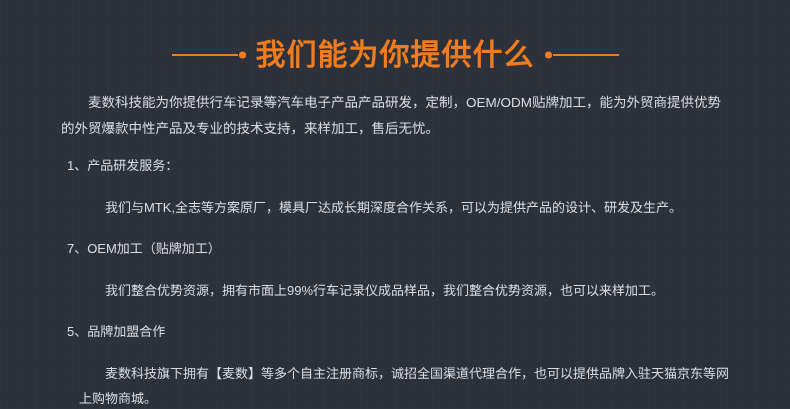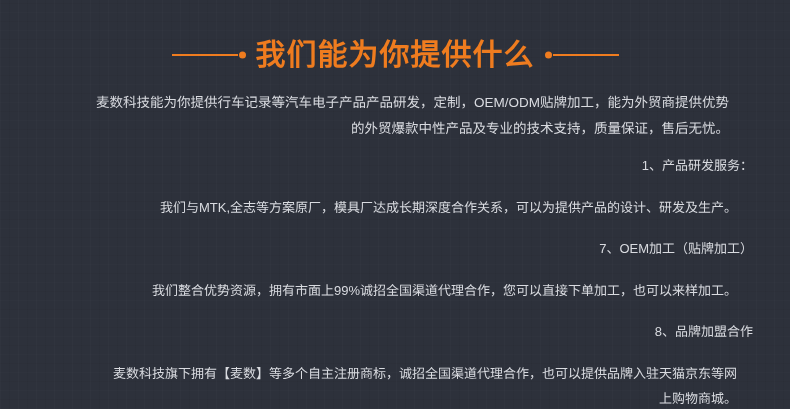--- a/index.html
+++ b/index.html
@@ -38,21 +38,20 @@
         0deg,
         rgba(255,255,255,0.013) 0px,
         rgba(255,255,255,0.013) 1px,
         rgba(0,0,0,0.00) 1px,
         rgba(0,0,0,0.00) 9px,
         rgba(0,0,0,0.03) 9px,
         rgba(0,0,0,0.03) 10px,
         rgba(0,0,0,0.00) 10px,
         rgba(0,0,0,0.00) 18px);
     overflow: hidden;
-    text-align: right;
   }
 
   
   .heading {
     position: absolute;
     left: 0;
     top: 34px;
     width: 790px;
     height: 42px;
     display: flex;
@@ -130,35 +129,35 @@
 
 <div class="page">
 
   <div class="heading">
     <span class="rule left"></span>
     <span class="heading-title">我们能为你提供什么</span>
     <span class="rule right"></span>
   </div>
 
   <div class="body-copy">
-    <p>麦数科技能为你提供行车记录等汽车电子产品产品研发，定制，OEM/ODM贴牌加工，能为外贸商提供优势的外贸爆款中性产品及专业的技术支持，质量保证，售后无忧。</p>
+    <p>麦数科技能为你提供行车记录等汽车电子产品产品研发，定制，OEM/ODM贴牌加工，能为外贸商提供优势的外贸爆款中性产品及专业的技术支持，来样加工，售后无忧。</p>
   </div>
 
   <div class="list">
 
     <div class="list-item">
       <p class="item-head">1、产品研发服务：</p>
       <p class="item-body">我们与MTK,全志等方案原厂，模具厂达成长期深度合作关系，可以为提供产品的设计、研发及生产。</p>
     </div>
 
     <div class="list-item">
       <p class="item-head">7、OEM加工（贴牌加工）</p>
-      <p class="item-body">我们整合优势资源，拥有市面上99%诚招全国渠道代理合作，您可以直接下单加工，也可以来样加工。</p>
+      <p class="item-body">我们整合优势资源，拥有市面上99%行车记录仪成品样品，我们整合优势资源，也可以来样加工。</p>
     </div>
 
 
     <div class="list-item">
-      <p class="item-head">8、品牌加盟合作</p>
+      <p class="item-head">5、品牌加盟合作</p>
       <p class="item-body">麦数科技旗下拥有【麦数】等多个自主注册商标，诚招全国渠道代理合作，也可以提供品牌入驻天猫京东等网上购物商城。</p>
     </div>
 
   </div>
 </div>
 
 </body></html>

